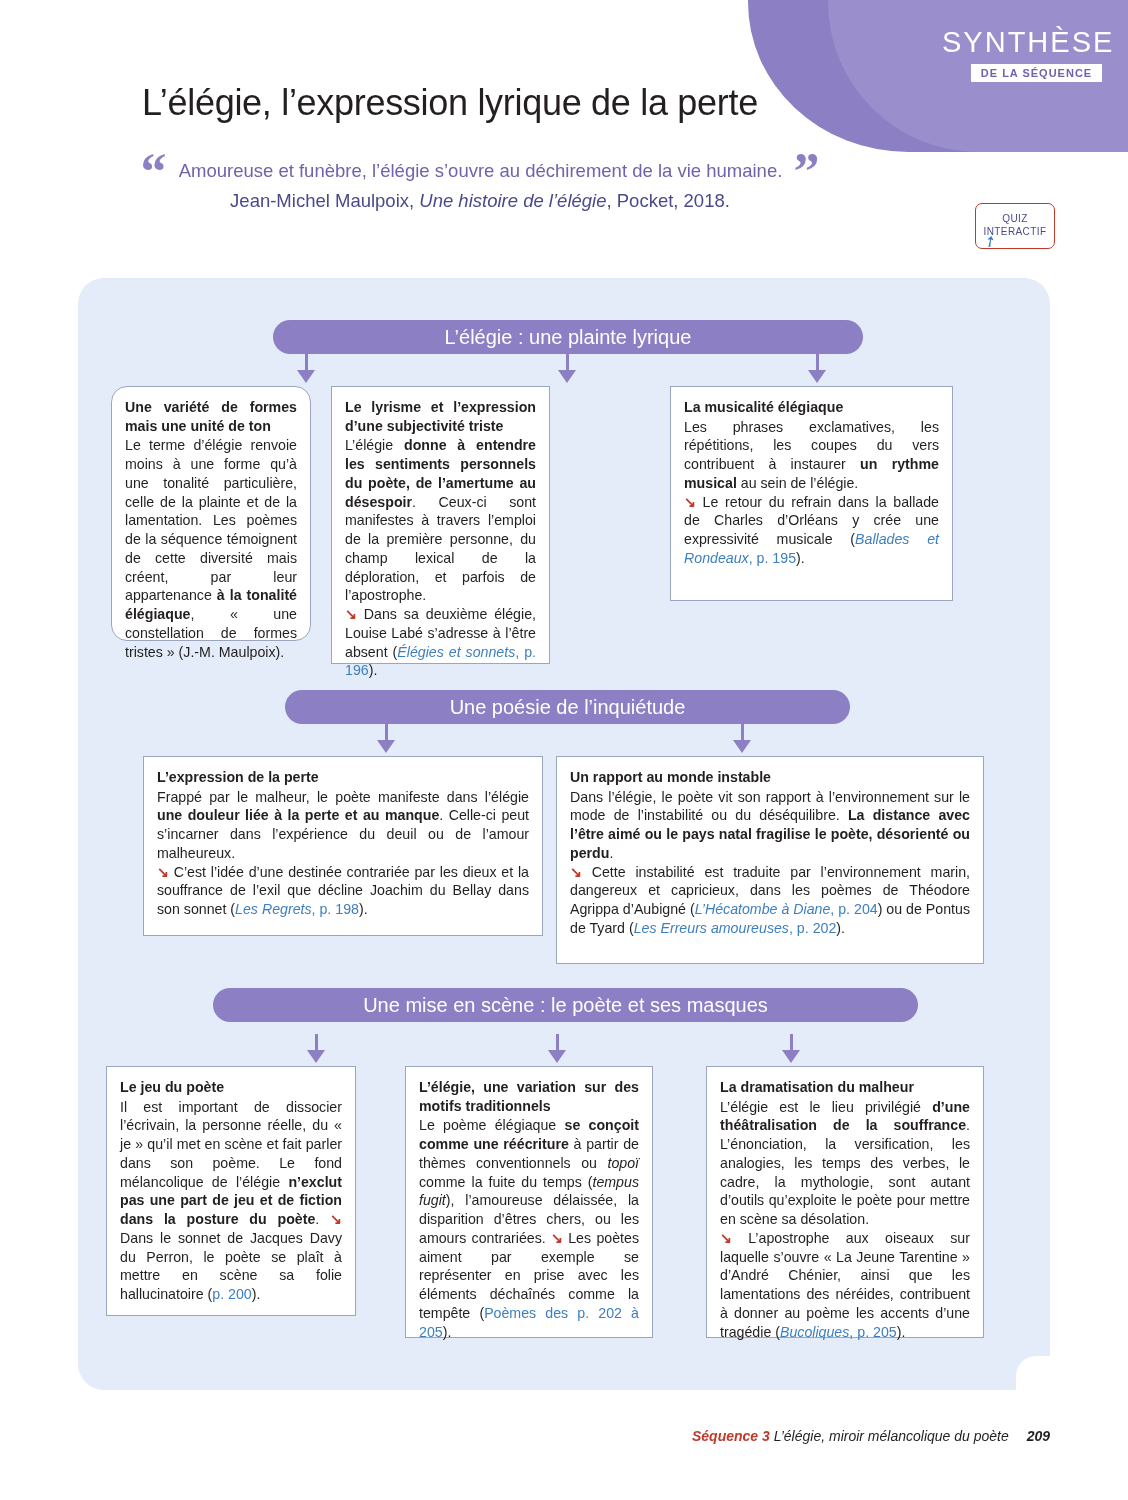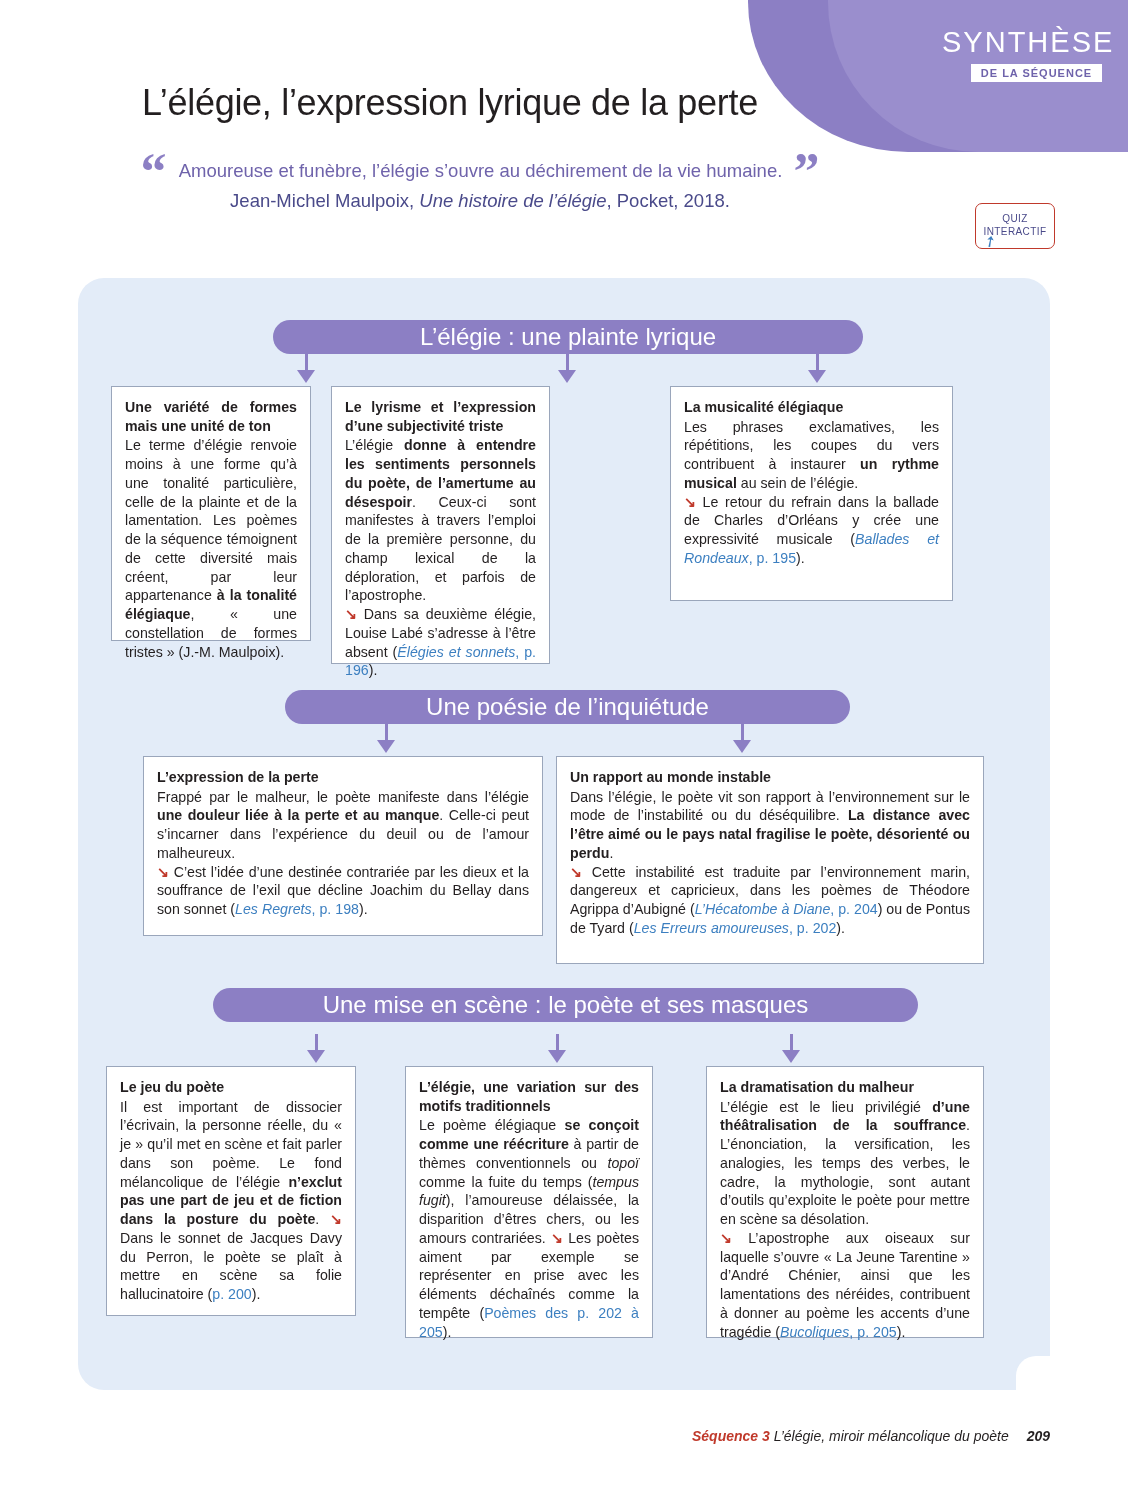--- a/index.html
+++ b/index.html
@@ -60,21 +60,21 @@
     position:absolute;left:78px;top:278px;width:972px;height:1112px;
     background:#e3ecf8;border-radius:26px;
   }
   .panel .corner{
     position:absolute;right:0;bottom:0;width:34px;height:34px;background:#fff;
     border-top-left-radius:20px;
   }
   
   .band{
     position:absolute;height:34px;background:#8c7fc4;border-radius:17px;
-    color:#fff;text-align:center;font-size:24px;line-height:34px;
+    color:#fff;text-align:center;font-size:20px;line-height:34px;
   }
   
   .arrow-down{
     position:absolute;width:0;height:0;border-left:9px solid transparent;
     border-right:9px solid transparent;border-top:13px solid #8c7fc4;
   }
   .arrow-stem{position:absolute;width:2.5px;background:#8c7fc4;}
   
   .box{
     position:absolute;background:#fff;border:1px solid #9aa6bb;
@@ -130,21 +130,21 @@
 
   <div class="band" style="left:195px;top:42px;width:590px;">L’élégie : une plainte lyrique</div>
 
   <div class="arrow-stem" style="left:227px;top:76px;height:16px;"></div>
   <div class="arrow-down" style="left:219px;top:92px;"></div>
   <div class="arrow-stem" style="left:488px;top:76px;height:16px;"></div>
   <div class="arrow-down" style="left:480px;top:92px;"></div>
   <div class="arrow-stem" style="left:738px;top:76px;height:16px;"></div>
   <div class="arrow-down" style="left:730px;top:92px;"></div>
 
-  <div class="box" style="left:33px;top:108px;width:200px;height:255px;">
+  <div class="box" style="left:33px;top:108px;width:200px;height:255px;border-radius:16px;">
     <span class="hd">Une variété de formes mais une unité de ton</span>
     <span>Le terme d’élégie renvoie moins à une forme qu’à une tonalité particulière, celle de la plainte et de la lamentation. Les poèmes de la séquence témoignent de cette diversité mais créent, par leur appartenance <b>à la tonalité élégiaque</b>, « une constellation de formes tristes » (J.-M. Maulpoix).</span>
   </div>
 
   <div class="box" style="left:253px;top:108px;width:219px;height:278px;">
     <span class="hd">Le lyrisme et l’expression d’une subjectivité triste</span>
     <span>L’élégie <b>donne à entendre les sentiments personnels du poète, de l’amertume au désespoir</b>. Ceux-ci sont manifestes à travers l’emploi de la première personne, du champ lexical de la déploration, et parfois de l’apostrophe.<br><span class="bullet">↘</span> Dans sa deuxième élégie, Louise Labé s’adresse à l’être absent (<span class="ref"><i>Élégies et sonnets</i>, p. 196</span>).</span>
   </div>
 
   <div class="box" style="left:592px;top:108px;width:283px;height:215px;">

